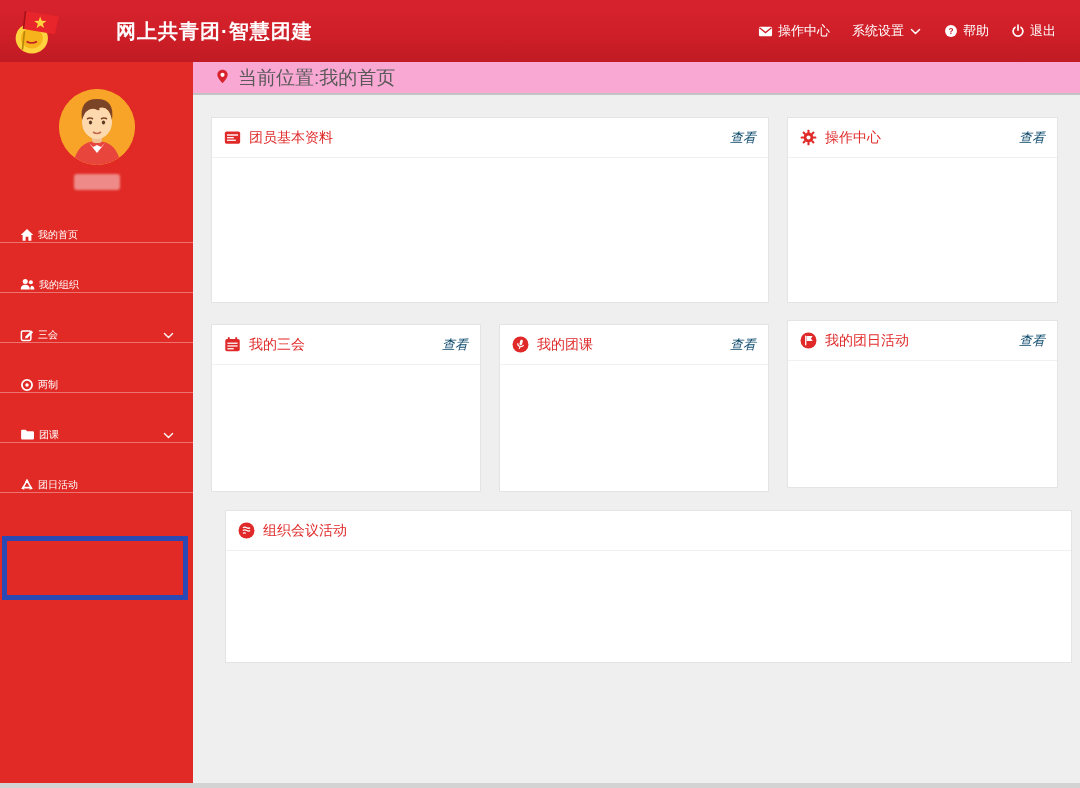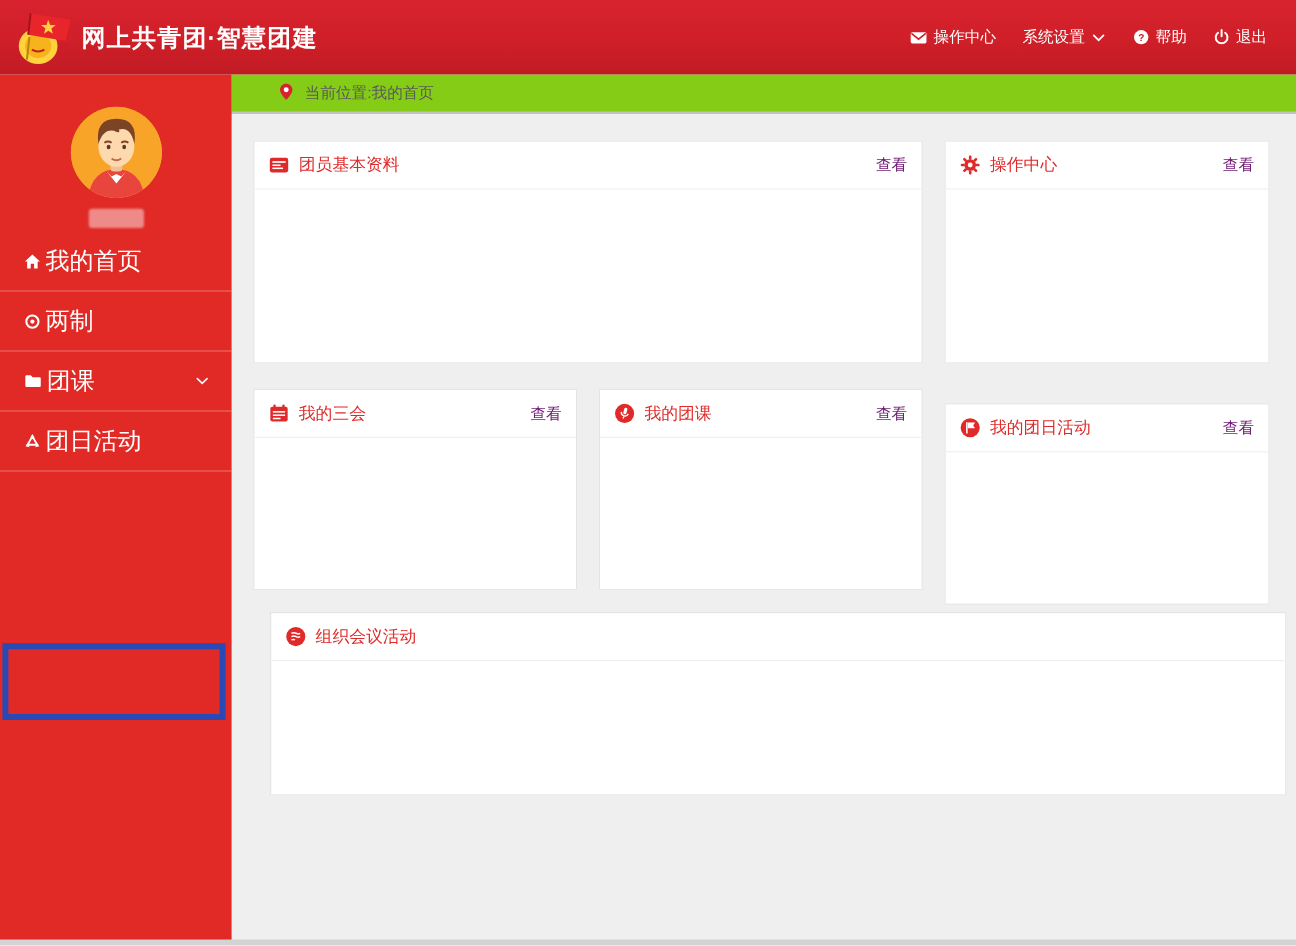--- a/index.html
+++ b/index.html
@@ -8,21 +8,21 @@
     font-family:"Liberation Sans","DejaVu Sans",sans-serif;
     position:relative; background:#efefef; overflow:hidden;
   }
 
   
   .topbar {
     position:absolute; top:0; left:0; width:1080px; height:62px;
     background:linear-gradient(180deg,#d8232e 0%,#cf1f28 55%,#c01b24 100%);
     display:flex; align-items:center; color:#fff; z-index:5;
   }
-  .brand { display:flex; align-items:center; margin-left:12px; }
+  .brand { display:flex; align-items:center; margin-left:12px;gap:48px; }
   .brand-logo { width:50px; height:50px; }
   .brand-title { font-size:20px; font-weight:bold; letter-spacing:1px; margin-left:6px; }
   .topnav { margin-left:auto; margin-right:24px; display:flex; align-items:center; gap:22px; }
   .topnav-item { display:flex; align-items:center; gap:5px; font-size:13px; cursor:pointer; white-space:nowrap; }
   .topnav-item svg { display:block; }
 
   
   .sidebar {
     position:absolute; top:62px; left:0; width:193px; height:721px;
     background:#e12a25; color:#fff; z-index:4;
@@ -33,57 +33,57 @@
     width:76px; height:76px; border-radius:50%; overflow:hidden; background:#f7a428;
   }
   .avatar svg { display:block; }
   .user-name-blur {
     position:absolute; left:50%; top:112px; transform:translateX(-50%);
     width:46px; height:16px; border-radius:3px;
     background:rgba(255,255,255,0.45); filter:blur(1px);
   }
   .menu { list-style:none; }
   .menu-item {
-    height:50px; display:flex; align-items:center; padding:0 18px 0 20px;
-    font-size:20px; cursor:pointer; border-bottom:1px solid rgba(255,255,255,0.35);
+    height:50px; display:flex; align-items:flex-end; padding:0 18px 0 20px;
+    font-size:10px; cursor:pointer; border-bottom:1px solid rgba(255,255,255,0.35);
     position:relative;
   }
   .menu-item .mi-icon { display:flex; margin-right:4px; }
   .menu-item .chev { margin-left:auto; opacity:.95; display:flex; }
   .highlight-box {
     position:absolute; left:2px; top:474px; width:186px; height:64px;
     border:5px solid #2b49b4; pointer-events:none; z-index:6;
   }
 
   
   .main {
     position:absolute; top:62px; left:193px; right:0; bottom:5px;
     background:#efefef;
   }
   .breadcrumb {
-    height:33px; background:#84cc16; border-bottom:2px solid #c3c3c3;
-    display:flex; align-items:center; padding-left:38px; gap:8px;
-    font-size:13px; color:#5a5a5a;
+    height:33px; background:#f9a8d4; border-bottom:2px solid #c3c3c3;
+    display:flex; align-items:center; padding-left:22px; gap:8px;
+    font-size:19px; color:#5a5a5a;
   }
   .card {
     position:absolute; background:#fff; border:1px solid #e4e4e4;
   }
   .card-head {
     height:40px; display:flex; align-items:center; padding:0 12px;
     border-bottom:1px solid #f0f0f0;
   }
   .card-title { color:#e02a2a; font-size:14px; margin-left:8px; }
-  .card-action { margin-left:auto; color:#701a75; font-size:13px; cursor:pointer; }
+  .card-action { margin-left:auto; color:#0c4a6e; font-size:13px; cursor:pointer;font-style:italic; }
   .ci { display:flex; }
 
   .card-a { left:18px;  top:55px;  width:558px; height:186px; }
   .card-b { left:594px; top:55px;  width:271px; height:186px; }
   .card-c { left:18px;  top:262px; width:270px; height:168px; }
   .card-d { left:306px; top:262px; width:270px; height:168px; }
-  .card-e { left:594px; top:274px; width:271px; height:168px; }
+  .card-e { left:594px; top:258px; width:271px; height:168px; }
   .card-f { left:32px;  top:448px; width:847px; height:153px; }
 
   .bottom-strip {
     position:absolute; left:0; bottom:0; width:1080px; height:5px; background:#d3d3d3;
   }
 </style>
 </head>
 <body>
 
 <div class="topbar">
@@ -165,20 +165,45 @@
     <li class="menu-item">
       <span class="mi-icon">
         <svg width="14" height="14" viewBox="0 0 16 16">
             <path d="M8 1.2 L15.2 8 H13 V14.6 H9.6 V10 H6.4 V14.6 H3 V8 H0.8 Z" fill="#fff"></path>
           </svg>
       </span>
       <span>我的首页</span>
     </li>
     <li class="menu-item">
       <span class="mi-icon">
+        <svg width="15" height="15" viewBox="0 0 16 16">
+          <circle cx="5.6" cy="4.8" r="2.7" fill="#fff"></circle>
+          <path d="M0.8 13.2 Q0.8 8.3 5.6 8.3 Q10.4 8.3 10.4 13.2 Z" fill="#fff"></path>
+          <circle cx="11.6" cy="5.6" r="2.1" fill="#fff"></circle>
+          <path d="M10.9 13.2 Q10.9 9.6 13 9.3 Q15.4 9.9 15.4 13.2 Z" fill="#fff"></path>
+        </svg>
+      </span>
+      <span>我的组织</span>
+    </li>
+    <li class="menu-item">
+      <span class="mi-icon">
+        <svg width="14" height="14" viewBox="0 0 16 16">
+          <rect x="1.6" y="3.4" width="10.8" height="10.8" rx="1.6" fill="none" stroke="#fff" stroke-width="1.7"></rect>
+          <path d="M6.4 9.4 L13 2.8 L15 4.8 L8.4 11.4 L5.8 12 Z" fill="#fff"></path>
+        </svg>
+      </span>
+      <span>三会</span>
+      <span class="chev">
+        <svg width="13" height="13" viewBox="0 0 16 16">
+            <path d="M3 5.5 L8 10.5 L13 5.5" stroke="#fff" stroke-width="1.7" fill="none" stroke-linecap="round"></path>
+          </svg>
+      </span>
+    </li>
+    <li class="menu-item">
+      <span class="mi-icon">
         <svg width="14" height="14" viewBox="0 0 16 16">
           <circle cx="8" cy="8" r="5.8" fill="none" stroke="#fff" stroke-width="2"></circle>
           <circle cx="8" cy="8" r="2" fill="#fff"></circle>
         </svg>
       </span>
       <span>两制</span>
     </li>
     <li class="menu-item">
       <span class="mi-icon">
         <svg width="15" height="15" viewBox="0 0 16 16">

